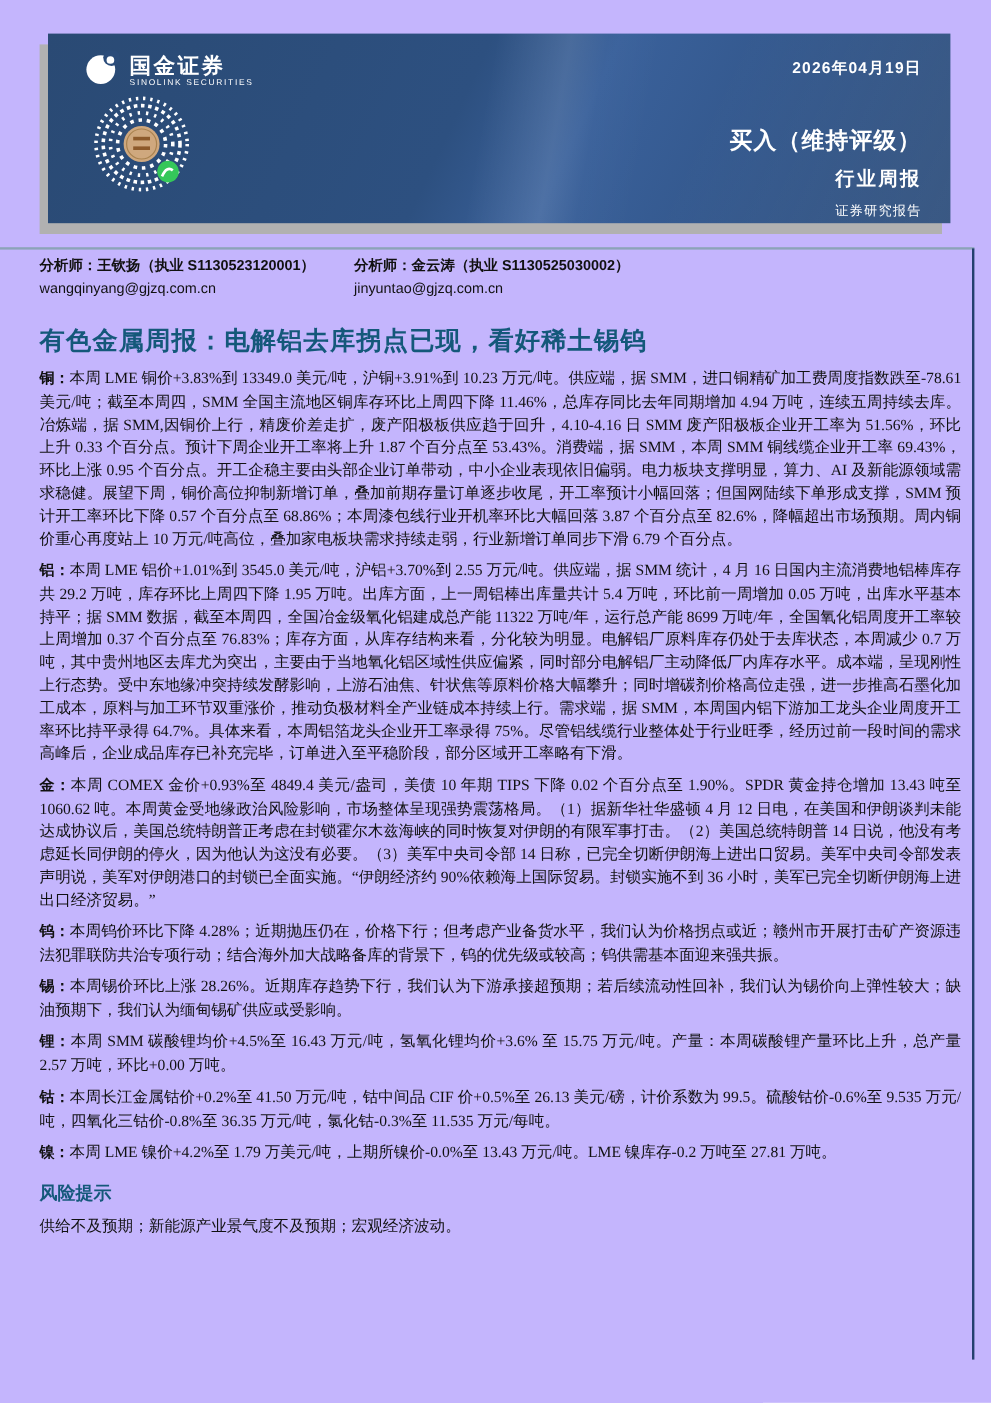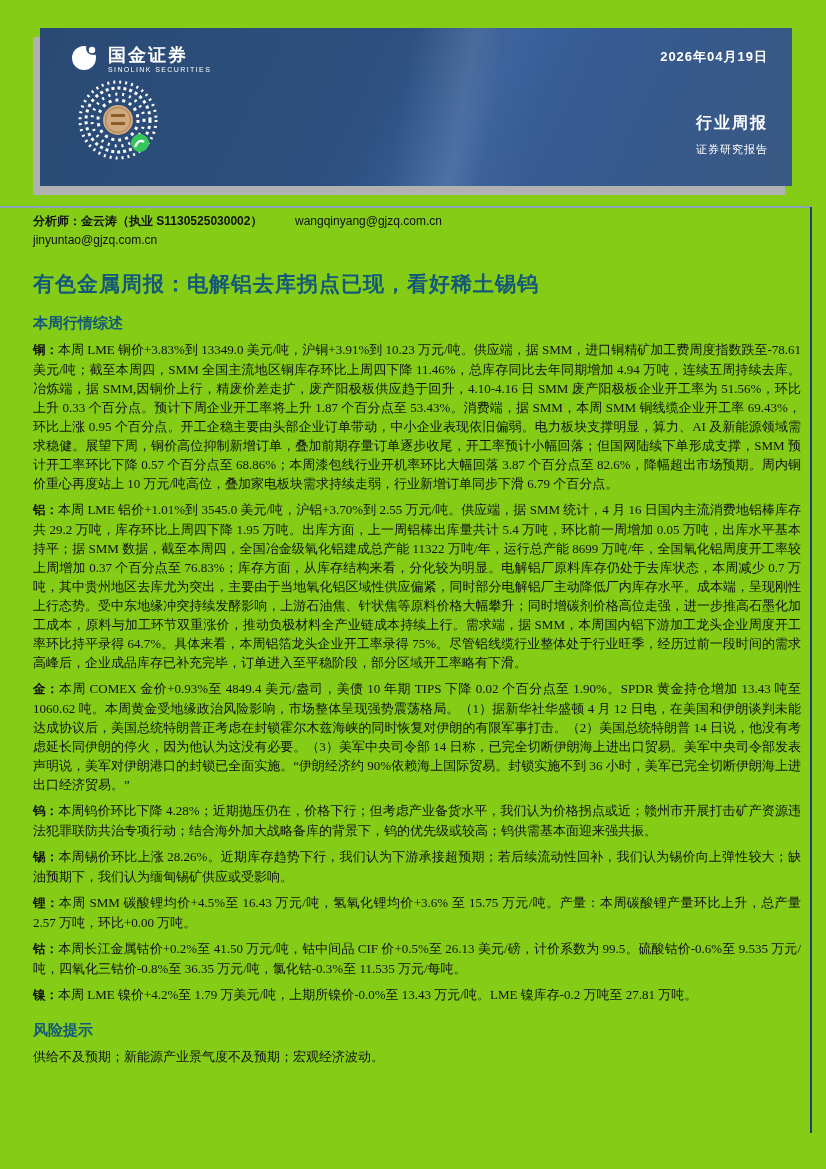--- a/index.html
+++ b/index.html
@@ -1,18 +1,18 @@
 <!DOCTYPE html>
 <html><head>
 <meta charset="utf-8">
 <style>
   html,body{margin:0;padding:0;background:#ffffff;}
   body{width:826px;height:1169px;position:relative;overflow:hidden;
        font-family:"Liberation Serif","DejaVu Serif",serif;color:#111;}
-  .page{position:absolute;inset:0;background:#84cc16;}
+  .page{position:absolute;inset:0;background:#c4b5fd;}
 
   
   .band{position:absolute;left:40px;top:28px;width:752px;height:158px;
         background:
           linear-gradient(100deg, rgba(255,255,255,0) 48%, rgba(255,255,255,0.10) 56%, rgba(255,255,255,0.02) 60%, rgba(255,255,255,0) 66%),
           linear-gradient(295deg, rgba(255,255,255,0.07) 0%, rgba(255,255,255,0) 30%),
           linear-gradient(115deg,#2a4a74 0%,#2d5080 45%,#3a619b 58%,#2b4c7a 100%);
         box-shadow:-7px 9px 0 0 #b1b1b1;color:#fff;
         font-family:"Liberation Sans","DejaVu Sans",sans-serif;}
   .brand{position:absolute;left:30px;top:14px;display:flex;align-items:center;gap:8px;}
@@ -94,39 +94,40 @@
         <rect x="35" y="44" width="14" height="3" fill="#8d5a2b"></rect>
         <g>
           <circle cx="64" cy="65" r="9" fill="#35c75a"></circle>
           <path d="M59 69 q4 -9 9 -5" stroke="#ffffff" stroke-width="2.2" fill="none"></path>
         </g>
       </svg>
     </div>
 
 
     <div class="band-right">
+      <div class="band-rating">买入（维持评级）</div>
       <div class="band-type">行业周报</div>
       <div class="band-label">证券研究报告</div>
     </div>
   </div>
 
   <div class="divider"></div>
   <div class="right-rule"></div>
 
   <div class="content">
 
     <div class="team-grid">
+      <div class="analyst-title">分析师：王钦扬（执业 S1130523120001）</div>
       <div class="analyst-title">分析师：金云涛（执业 S1130525030002）</div>
       <div class="analyst-email">wangqinyang@gjzq.com.cn</div>
       <div class="analyst-email">jinyuntao@gjzq.com.cn</div>
     </div>
 
     <div class="report-title">有色金属周报：电解铝去库拐点已现，看好稀土锡钨</div>
 
-    <div class="sec-heading">本周行情综述</div>
 
     <p class="para"><b>铜：</b><span>本周 LME 铜价+3.83%到 13349.0 美元/吨，沪铜+3.91%到 10.23 万元/吨。供应端，据 SMM，进口铜精矿加工费周度指数跌至-78.61 美元/吨；截至本周四，SMM 全国主流地区铜库存环比上周四下降 11.46%，总库存同比去年同期增加 4.94 万吨，连续五周持续去库。冶炼端，据 SMM,因铜价上行，精废价差走扩，废产阳极板供应趋于回升，4.10-4.16 日 SMM 废产阳极板企业开工率为 51.56%，环比上升 0.33 个百分点。预计下周企业开工率将上升 1.87 个百分点至 53.43%。消费端，据 SMM，本周 SMM 铜线缆企业开工率 69.43%，环比上涨 0.95 个百分点。开工企稳主要由头部企业订单带动，中小企业表现依旧偏弱。电力板块支撑明显，算力、AI 及新能源领域需求稳健。展望下周，铜价高位抑制新增订单，叠加前期存量订单逐步收尾，开工率预计小幅回落；但国网陆续下单形成支撑，SMM 预计开工率环比下降 0.57 个百分点至 68.86%；本周漆包线行业开机率环比大幅回落 3.87 个百分点至 82.6%，降幅超出市场预期。周内铜价重心再度站上 10 万元/吨高位，叠加家电板块需求持续走弱，行业新增订单同步下滑 6.79 个百分点。</span></p>
     <p class="para"><b>铝：</b><span>本周 LME 铝价+1.01%到 3545.0 美元/吨，沪铝+3.70%到 2.55 万元/吨。供应端，据 SMM 统计，4 月 16 日国内主流消费地铝棒库存共 29.2 万吨，库存环比上周四下降 1.95 万吨。出库方面，上一周铝棒出库量共计 5.4 万吨，环比前一周增加 0.05 万吨，出库水平基本持平；据 SMM 数据，截至本周四，全国冶金级氧化铝建成总产能 11322 万吨/年，运行总产能 8699 万吨/年，全国氧化铝周度开工率较上周增加 0.37 个百分点至 76.83%；库存方面，从库存结构来看，分化较为明显。电解铝厂原料库存仍处于去库状态，本周减少 0.7 万吨，其中贵州地区去库尤为突出，主要由于当地氧化铝区域性供应偏紧，同时部分电解铝厂主动降低厂内库存水平。成本端，呈现刚性上行态势。受中东地缘冲突持续发酵影响，上游石油焦、针状焦等原料价格大幅攀升；同时增碳剂价格高位走强，进一步推高石墨化加工成本，原料与加工环节双重涨价，推动负极材料全产业链成本持续上行。需求端，据 SMM，本周国内铝下游加工龙头企业周度开工率环比持平录得 64.7%。具体来看，本周铝箔龙头企业开工率录得 75%。尽管铝线缆行业整体处于行业旺季，经历过前一段时间的需求高峰后，企业成品库存已补充完毕，订单进入至平稳阶段，部分区域开工率略有下滑。</span></p>
     <p class="para"><b>金：</b><span>本周 COMEX 金价+0.93%至 4849.4 美元/盎司，美债 10 年期 TIPS 下降 0.02 个百分点至 1.90%。SPDR 黄金持仓增加 13.43 吨至 1060.62 吨。本周黄金受地缘政治风险影响，市场整体呈现强势震荡格局。（1）据新华社华盛顿 4 月 12 日电，在美国和伊朗谈判未能达成协议后，美国总统特朗普正考虑在封锁霍尔木兹海峡的同时恢复对伊朗的有限军事打击。（2）美国总统特朗普 14 日说，他没有考虑延长同伊朗的停火，因为他认为这没有必要。（3）美军中央司令部 14 日称，已完全切断伊朗海上进出口贸易。美军中央司令部发表声明说，美军对伊朗港口的封锁已全面实施。“伊朗经济约 90%依赖海上国际贸易。封锁实施不到 36 小时，美军已完全切断伊朗海上进出口经济贸易。”</span></p>
     <p class="para"><b>钨：</b><span>本周钨价环比下降 4.28%；近期抛压仍在，价格下行；但考虑产业备货水平，我们认为价格拐点或近；赣州市开展打击矿产资源违法犯罪联防共治专项行动；结合海外加大战略备库的背景下，钨的优先级或较高；钨供需基本面迎来强共振。</span></p>
     <p class="para"><b>锡：</b><span>本周锡价环比上涨 28.26%。近期库存趋势下行，我们认为下游承接超预期；若后续流动性回补，我们认为锡价向上弹性较大；缺油预期下，我们认为缅甸锡矿供应或受影响。</span></p>
     <p class="para"><b>锂：</b><span>本周 SMM 碳酸锂均价+4.5%至 16.43 万元/吨，氢氧化锂均价+3.6% 至 15.75 万元/吨。产量：本周碳酸锂产量环比上升，总产量 2.57 万吨，环比+0.00 万吨。</span></p>
     <p class="para"><b>钴：</b><span>本周长江金属钴价+0.2%至 41.50 万元/吨，钴中间品 CIF 价+0.5%至 26.13 美元/磅，计价系数为 99.5。硫酸钴价-0.6%至 9.535 万元/吨，四氧化三钴价-0.8%至 36.35 万元/吨，氯化钴-0.3%至 11.535 万元/每吨。</span></p>
     <p class="para"><b>镍：</b><span>本周 LME 镍价+4.2%至 1.79 万美元/吨，上期所镍价-0.0%至 13.43 万元/吨。LME 镍库存-0.2 万吨至 27.81 万吨。</span></p>
 

